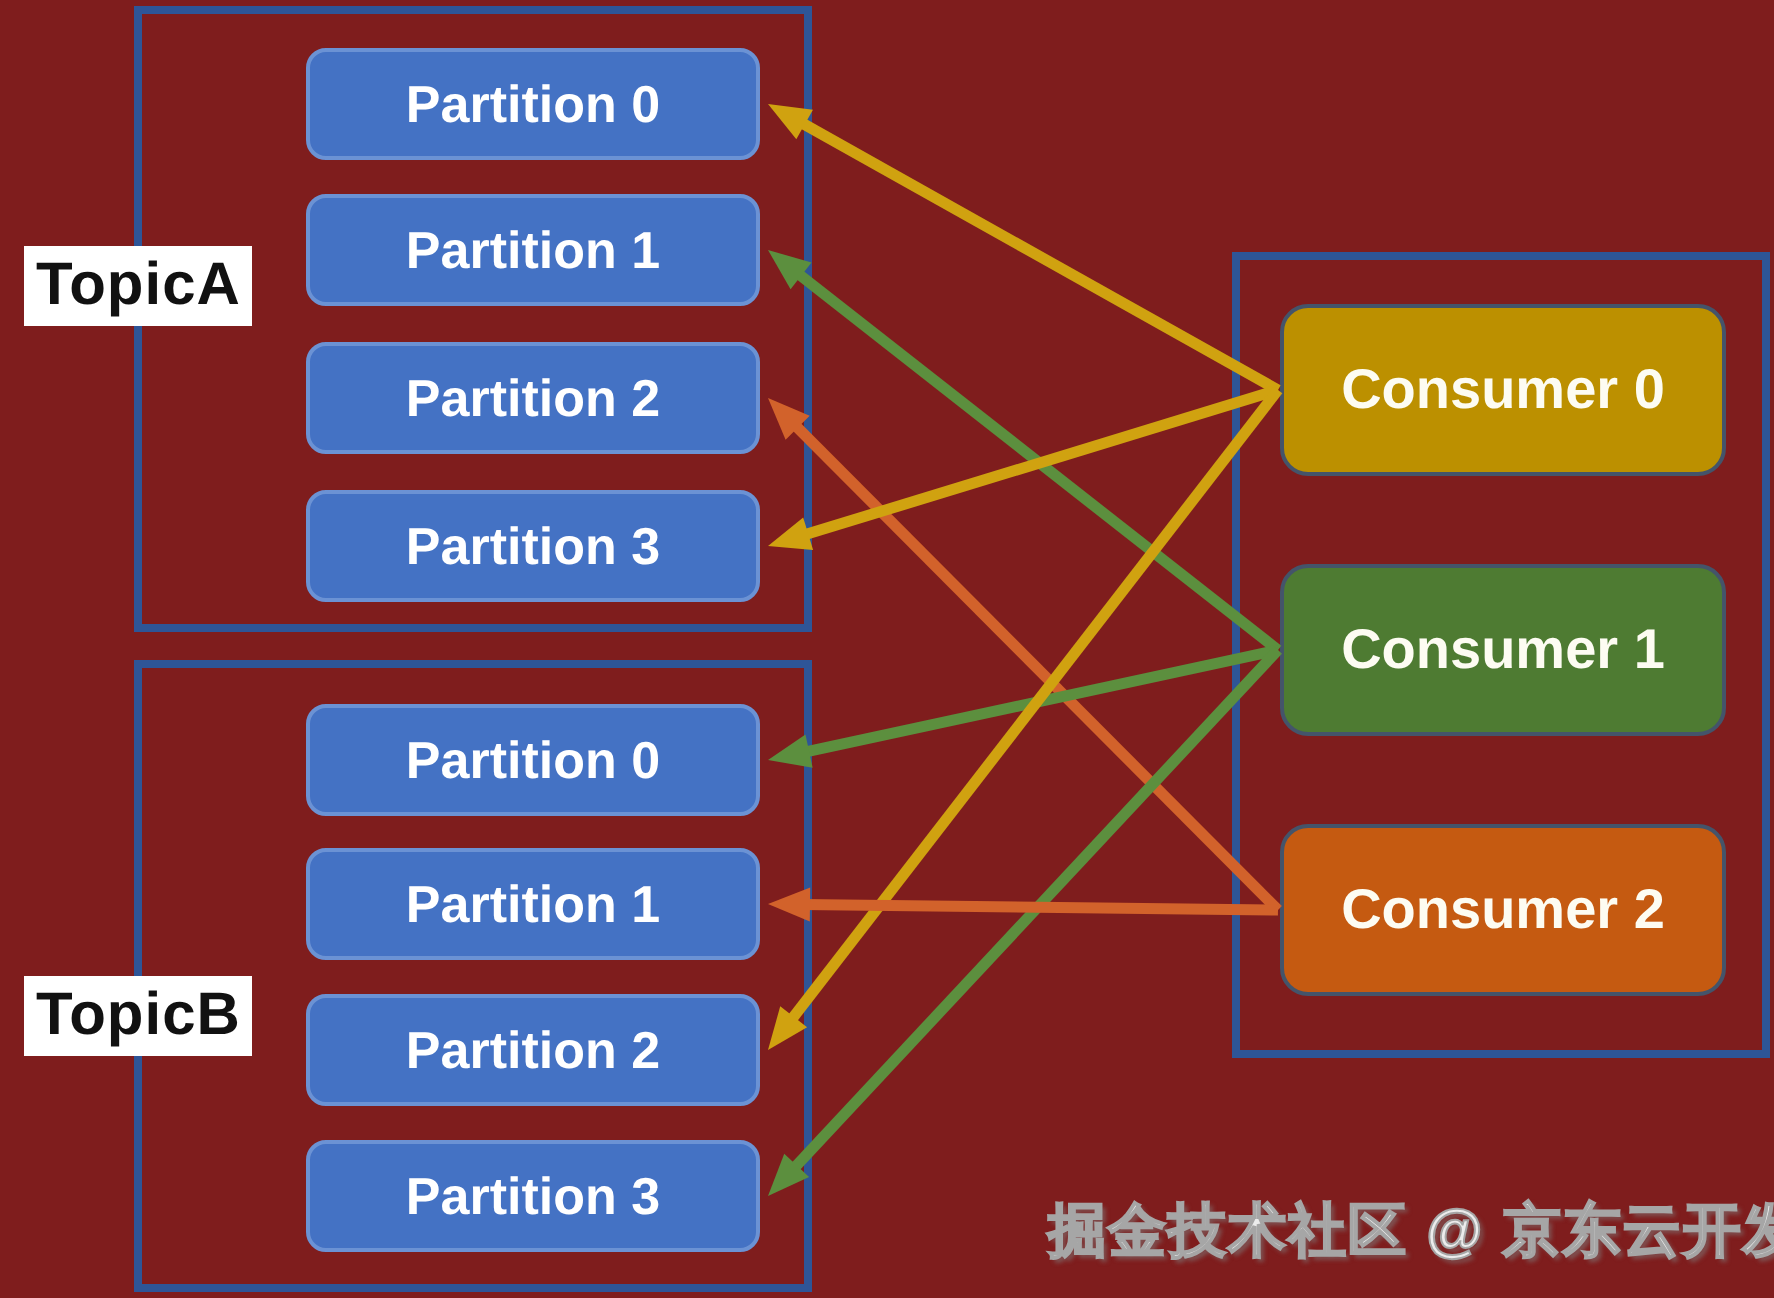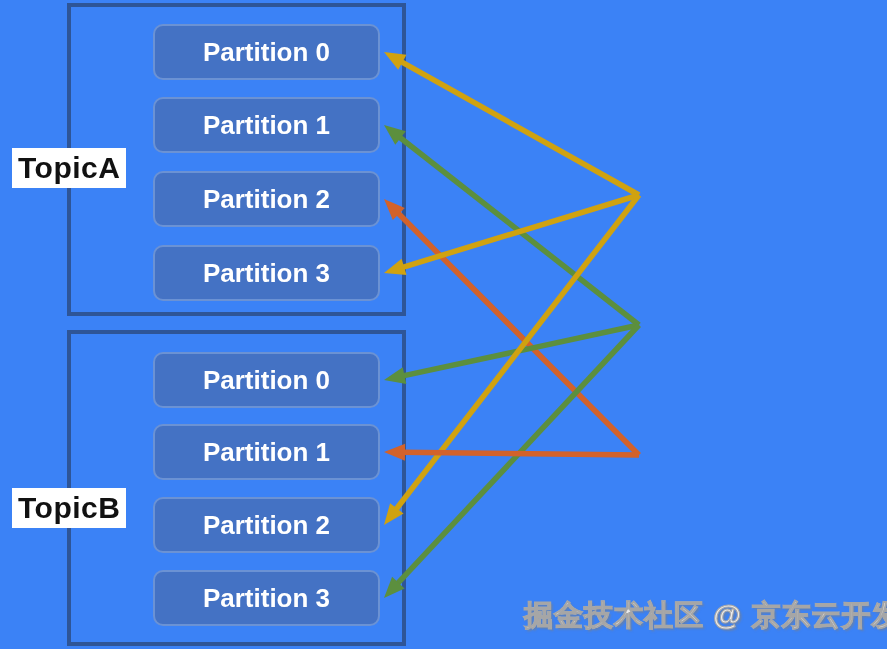--- a/index.html
+++ b/index.html
@@ -1,20 +1,20 @@
 <!DOCTYPE html>
 <html style="--partition_fill: #4472C4; --partition_border: #6B92D4; --partition_text: #FFFFFF; --group_border: #2E5597; --consumer_border: #44546A; --consumer_gold: #BC9000; --consumer_green: #4E7B32; --consumer_orange: #C55A11; --consumer_text: #FDFCF2; --arrow_gold: #D0A210; --arrow_green: #5C8F3E; --arrow_orange: #D2622B; --topic_label_color: #111111; --watermark_color: #ECECEC; --watermark_stroke: #A6A6A6;"><head>
 <meta charset="utf-8">
 <style>
   html, body { margin: 0; padding: 0; background: #ffffff; }
   .canvas {
     position: relative;
     width: 887px;
     height: 649px;
-    background: #3b82f6;
+    background: #7f1d1d;
     overflow: hidden;
     font-family: "Liberation Sans", sans-serif;
   }
   .group-box {
     position: absolute;
     box-sizing: border-box;
     border: 4px solid var(--group_border);
     background: transparent;
     z-index: 1;
   }
@@ -25,21 +25,21 @@
   .topic-label {
     position: absolute;
     z-index: 2;
     background: #ffffff;
     padding: 3px 6px;
     font-size: 30px;
     font-weight: bold;
     color: var(--topic_label_color);
     letter-spacing: 0.5px;
   }
-  .topicA-label { left: 12px; top: 148px; }
+  .topicA-label { left: 12px; top: 123px; }
   .topicB-label { left: 12px; top: 460px; margin-top: 28px; }
 
   .partition {
     position: absolute;
     left: 82px;
     width: 227px;
     height: 56px;
     box-sizing: border-box;
     background: var(--partition_fill);
     border: 2px solid var(--partition_border);
@@ -125,20 +125,31 @@
     </div>
     <div class="partition b-p2">
       <span>Partition 2</span>
     </div>
     <div class="partition b-p3">
       <span>Partition 3</span>
     </div>
   </div>
   <div class="topic-label topicB-label">TopicB</div>
 
+  <div class="group-box consumer-box">
+    <div class="consumer consumer-0">
+      <span>Consumer 0</span>
+    </div>
+    <div class="consumer consumer-1">
+      <span>Consumer 1</span>
+    </div>
+    <div class="consumer consumer-2">
+      <span>Consumer 2</span>
+    </div>
+  </div>
 
   <svg class="arrow-layer" id="arrow-layer" viewBox="0 0 887 649" xmlns="http://www.w3.org/2000/svg">
       <line x1="639" y1="195" x2="398.82764185430364" y2="60.31510896143301" stroke="#D0A210" stroke-width="5.5"></line>
       <polygon points="384,52 406.4740532419151,54.85778426050073 398.1589442804821,69.68542611480434" fill="#D0A210"></polygon>
       <line x1="639" y1="325" x2="397.3765080950504" y2="135.49137889807872" stroke="#5C8F3E" stroke-width="5.5"></line>
       <polygon points="384,125 405.7696112135134,131.27168459127793 395.2782323154346,144.64819268632831" fill="#5C8F3E"></polygon>
       <line x1="639" y1="455" x2="395.99726820721844" y2="211.04431631783498" stroke="#D2622B" stroke-width="5.5"></line>
       <polygon points="384,199 404.8423130031285,207.87963899489282 392.7979966852935,219.87690720211125" fill="#D2622B"></polygon>
       <line x1="639" y1="195" x2="400.25649130908386" y2="268.0274261878096" stroke="#D0A210" stroke-width="5.5"></line>
       <polygon points="384,273 401.59526118159664,258.72916316569354 406.567834993787,274.98565447477733" fill="#D0A210"></polygon>

